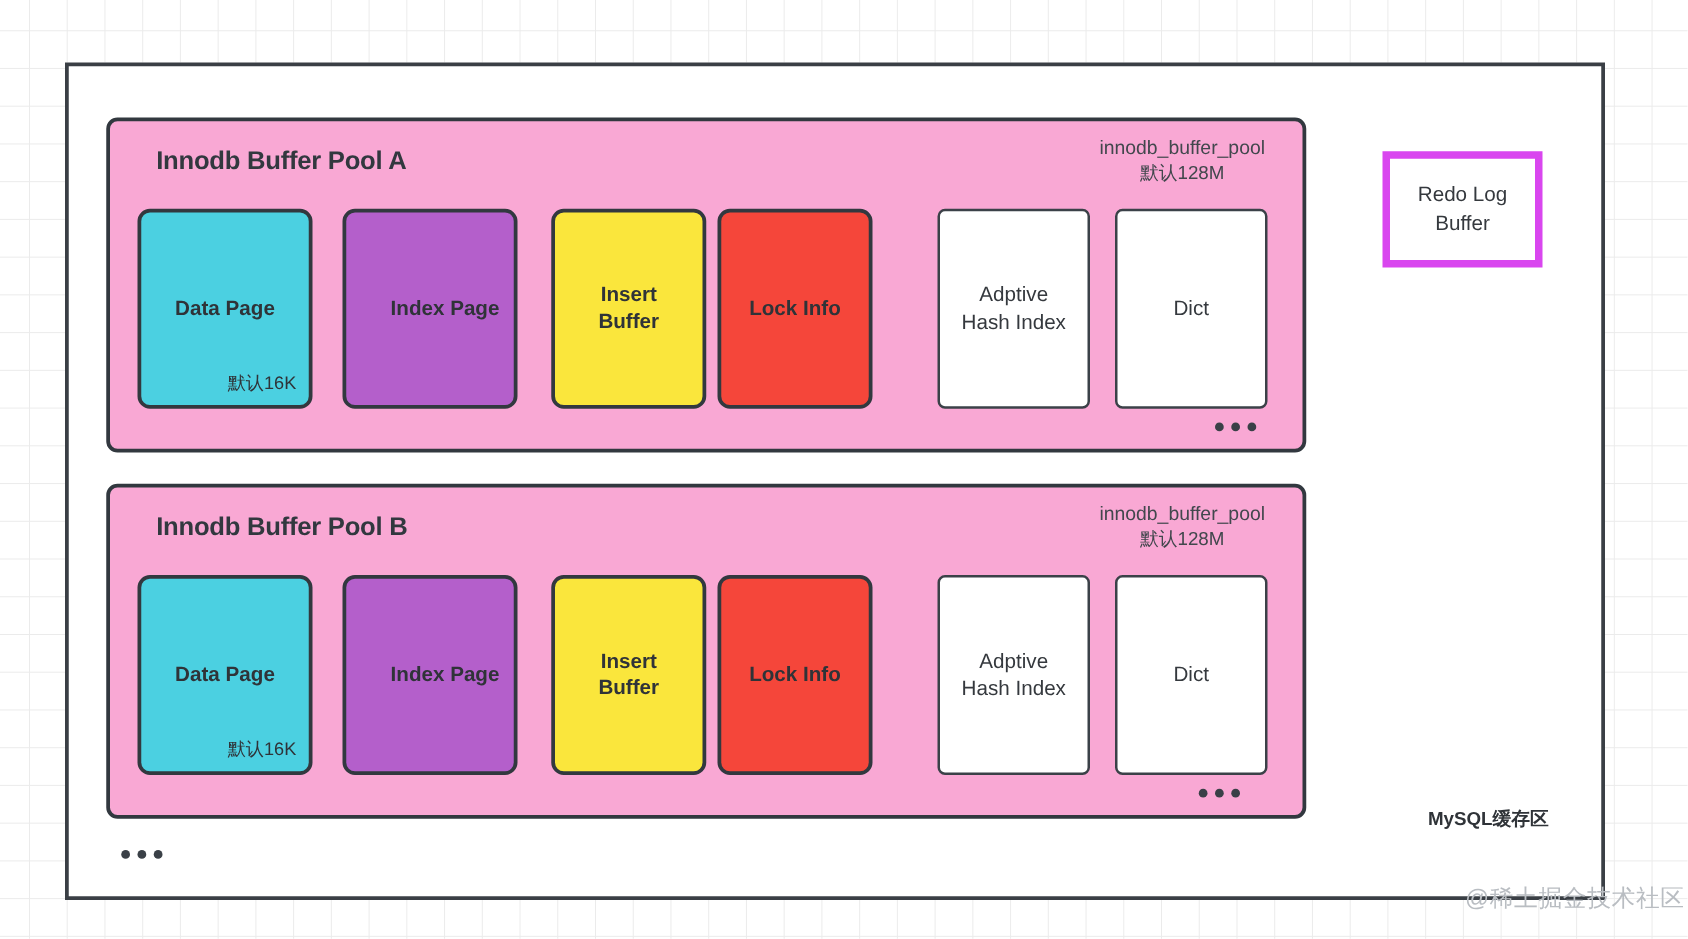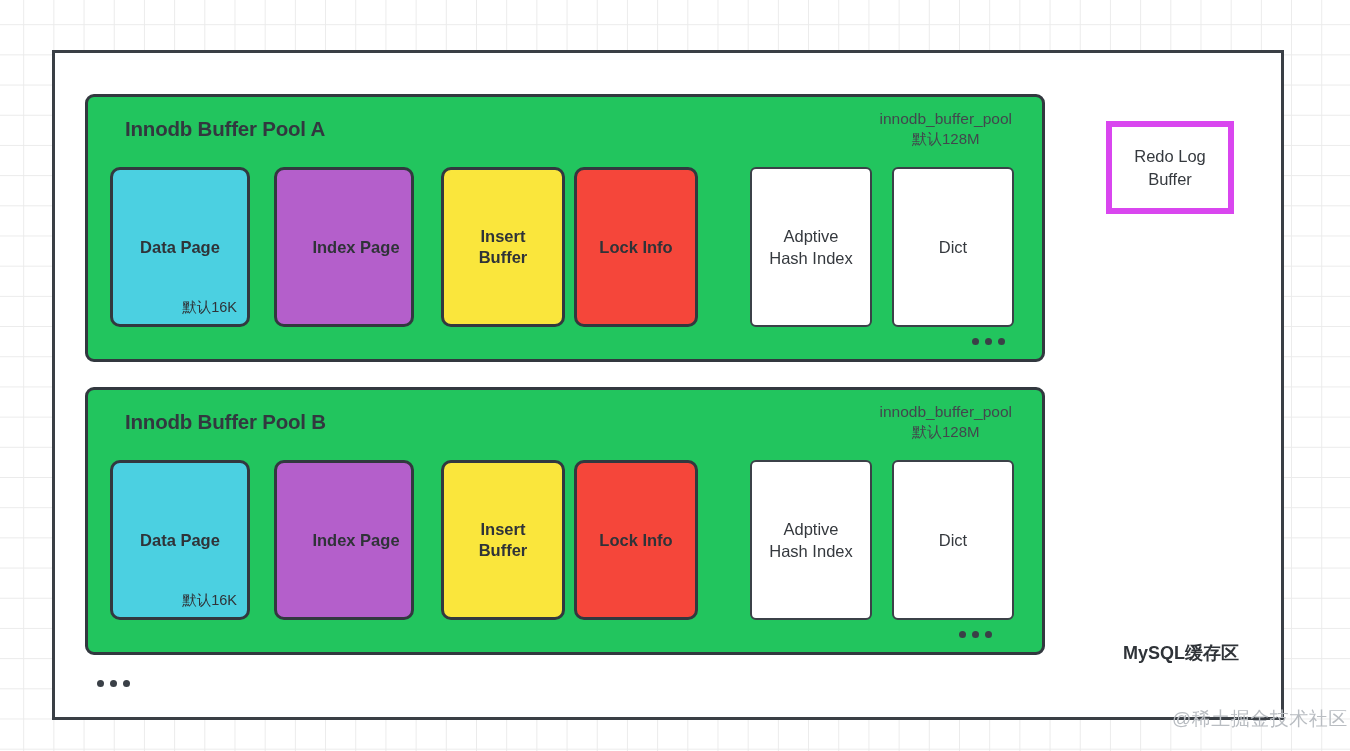--- a/index.html
+++ b/index.html
@@ -40,21 +40,21 @@
     border: 3px solid #3a3f45;
     box-sizing: border-box;
   }
 
   
   .pool {
     position: absolute;
     left: 30px;
     width: 960px;
     height: 268px;
-    background: #22c55e;
+    background: #f9a8d4;
     border: 3px solid #32383f;
     border-radius: 9px;
     box-sizing: border-box;
   }
   #pool-a { top: 41px; }
   #pool-b { top: 334px; }
 
   .pool-title {
     position: absolute;
     left: 37px;
@@ -175,21 +175,21 @@
     top: 197px;
     width: 128px;
     height: 91px;
   }
 
   
   #frame-caption {
     position: absolute;
     right: 42px;
     bottom: 52px;
-    font-size: 18px;
+    font-size: 15px;
     font-weight: bold;
     color: #2f3338;
     white-space: nowrap;
   }
 
   
   #watermark {
     position: absolute;
     left: 1172px;
     top: 706px;

